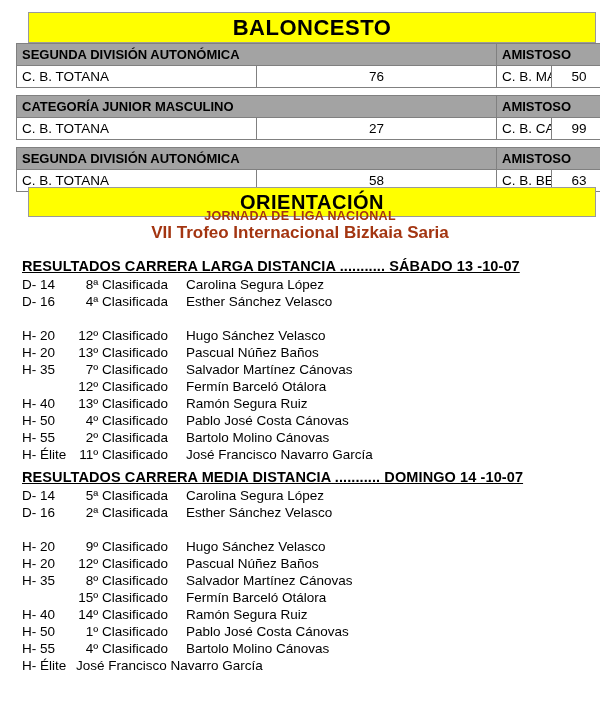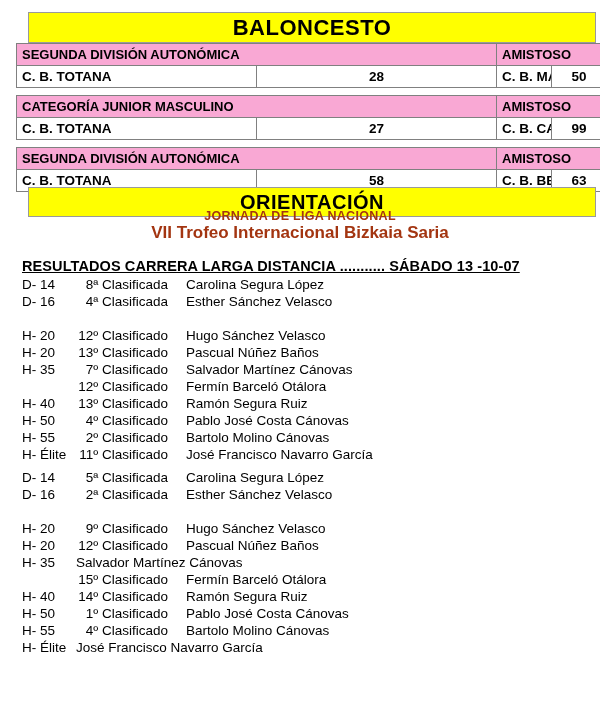--- a/index.html
+++ b/index.html
@@ -58,24 +58,23 @@
     font-size: 13.5px;
     table-layout: fixed;
   }
   .bk-table td {
     border: 1px solid #808080;
     padding: 1px 5px;
     height: 19px;
     vertical-align: middle;
     white-space: nowrap;
     overflow: hidden;
-    font-weight: bold;
   }
   .bk-table tr.cat-row td {
-    background: #f9a8d4;
+    background: #a3a3a3;
     font-weight: bold;
     font-size: 13px;
   }
   .bk-table tr.spacer-row td {
     border: none;
     height: 7px;
     padding: 0;
     background: #ffffff;
   }
   td.col-team-a { width: 274px; }
@@ -159,21 +158,21 @@
 
   <table class="bk-table">
     <tbody>
 
       <tr class="cat-row">
         <td class="cat-name" colspan="2">SEGUNDA DIVISIÓN AUTONÓMICA</td>
         <td class="cat-type" colspan="2">AMISTOSO</td>
       </tr>
       <tr class="match-row">
         <td class="col-team-a">C. B. TOTANA</td>
-        <td class="col-score-a">28</td>
+        <td class="col-score-a">76</td>
         <td class="col-team-b">C. B. MAZARRÓN</td>
         <td class="col-score-b">50</td>
       </tr>
       <tr class="spacer-row">
         <td colspan="4"></td>
       </tr>
 
       <tr class="cat-row">
         <td class="cat-name" colspan="2">CATEGORÍA JUNIOR MASCULINO</td>
         <td class="cat-type" colspan="2">AMISTOSO</td>
@@ -251,32 +250,33 @@
         <span class="r-pos">13º Clasificado</span>
         <span class="r-name">Ramón Segura Ruiz</span>
       </div>
       <div class="res-row">
         <span class="r-cat">H- 50</span>
         <span class="r-pos">4º Clasificado</span>
         <span class="r-name"> Pablo José Costa Cánovas</span>
       </div>
       <div class="res-row">
         <span class="r-cat">H- 55</span>
-        <span class="r-pos">2º Clasificado</span>
+        <span class="r-pos">2º Clasificada</span>
         <span class="r-name">Bartolo Molino Cánovas</span>
       </div>
       <div class="res-row">
         <span class="r-cat">H- Élite</span>
         <span class="r-pos">11º Clasificado</span>
         <span class="r-name"> José Francisco Navarro García</span>
       </div>
     </div>
   </div>
 
   <div class="results-block block-media">
+    <div class="res-title">RESULTADOS CARRERA MEDIA  DISTANCIA ........... DOMINGO 14 -10-07</div>
     <div class="res-rows">
       <div class="res-row">
         <span class="r-cat">D- 14</span>
         <span class="r-pos">5ª Clasificada</span>
         <span class="r-name">Carolina Segura López</span>
       </div>
       <div class="res-row">
         <span class="r-cat">D- 16</span>
         <span class="r-pos">2ª Clasificada</span>
         <span class="r-name">Esther Sánchez Velasco</span>
@@ -291,20 +291,21 @@
         <span class="r-pos">9º Clasificado</span>
         <span class="r-name"> Hugo Sánchez Velasco</span>
       </div>
       <div class="res-row">
         <span class="r-cat">H- 20</span>
         <span class="r-pos">12º Clasificado</span>
         <span class="r-name">Pascual Núñez Baños</span>
       </div>
       <div class="res-row">
         <span class="r-cat">H- 35</span>
+        <span class="r-pos">8º Clasificado</span>
         <span class="r-name">Salvador Martínez Cánovas</span>
       </div>
       <div class="res-row">
         <span class="r-cat"></span>
         <span class="r-pos">15º Clasificado</span>
         <span class="r-name"> Fermín Barceló Otálora</span>
       </div>
       <div class="res-row">
         <span class="r-cat">H- 40</span>
         <span class="r-pos">14º Clasificado</span>

